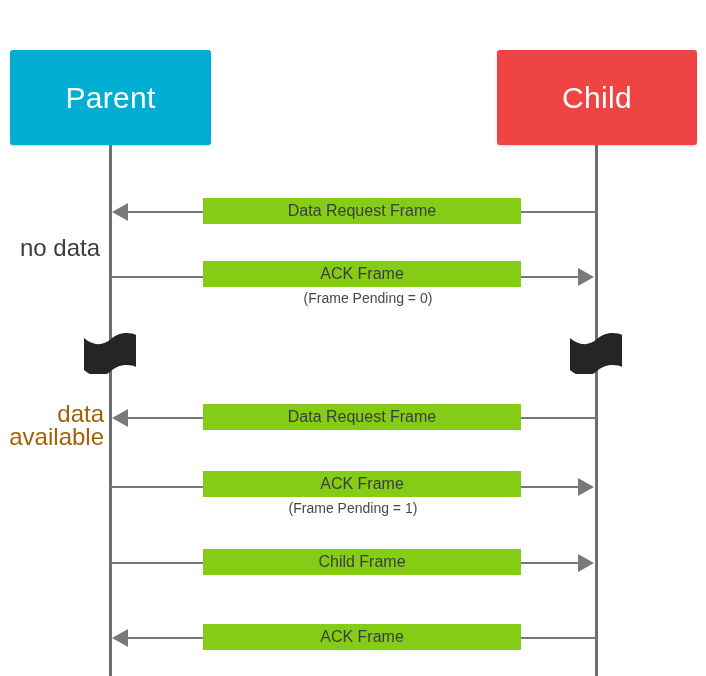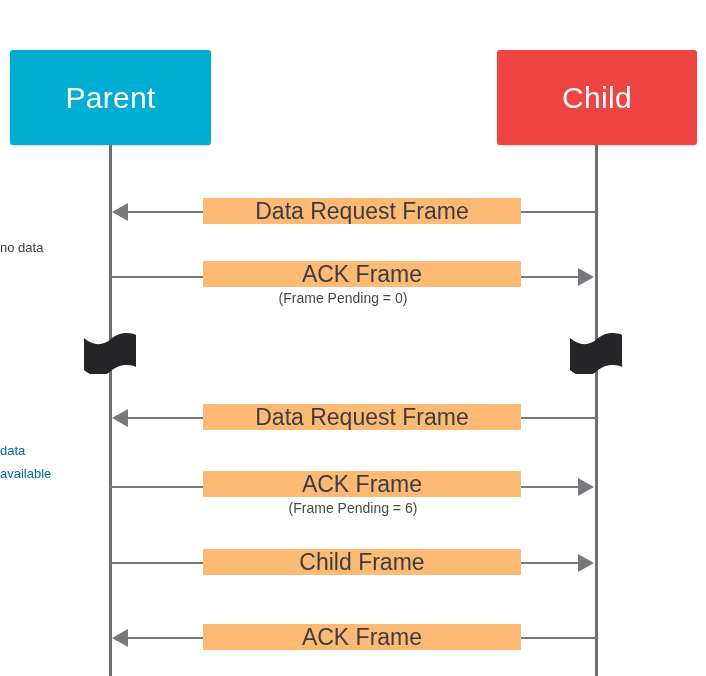--- a/index.html
+++ b/index.html
@@ -74,43 +74,43 @@
   .arrow-head.left {
     border-right: 16px solid #77787b;
   }
   .arrow-head.right {
     border-left: 16px solid #77787b;
   }
   .msg-label {
     position: absolute;
     text-align: center;
     color: #3d3d41;
-    font-size: 23px;
+    font-size: 16px;
     font-weight: 400;
     white-space: nowrap;
-    background: #fdba74;
+    background: #84cc16;
     padding: 0 9px;
     line-height: 26px;
     user-select: none;
   }
   .msg-sublabel {
     position: absolute;
     text-align: center;
     color: #48484c;
     font-size: 14px;
     font-weight: 400;
     white-space: nowrap;
     line-height: 16px;
     user-select: none;
   }
   .side-note {
     position: absolute;
-    text-align: left;
+    text-align: right;
     color: #3d3d41;
-    font-size: 13px;
+    font-size: 24px;
     line-height: 23px;
     white-space: pre-line;
     user-select: none;
   }
   .break-marker {
     position: absolute;
     width: 54px;
     height: 42px;
   }
   .break-marker svg { display: block; }
@@ -134,21 +134,21 @@
   <div class="msg-row" style="top:172px;">
     <div class="arrow-head left" style="left: 112px; top: -9px; border-right-color: rgb(119, 120, 123);"></div>
     <div class="msg-line" style="left: 127px; top: -1px; width: 469px; background: rgb(119, 120, 123);"></div>
     <div class="msg-label" style="left: 203px; top: -14px; width: 300px; color: rgb(61, 61, 65);">Data Request Frame</div>
   </div>
 
   <div class="msg-row" style="top:237px;">
     <div class="msg-line" style="left: 110px; top: -1px; width: 470px; background: rgb(119, 120, 123);"></div>
     <div class="arrow-head right" style="left: 578px; top: -9px; border-left-color: rgb(119, 120, 123);"></div>
     <div class="msg-label" style="left: 203px; top: -16px; width: 300px; color: rgb(61, 61, 65);">ACK Frame</div>
-    <div class="msg-sublabel" style="left:193px; top:13px; width:300px;">(Frame Pending = 0)</div>
+    <div class="msg-sublabel" style="left:218px; top:13px; width:300px;">(Frame Pending = 0)</div>
   </div>
 
   <div class="break-marker" style="left:83px; top:292px;">
     <svg width="54" height="42" viewBox="0 0 54 42" xmlns="http://www.w3.org/2000/svg">
       <path d="M1,6 C10,14 20,14 28,7 C36,0 47,0 53,3 L53,35 C47,32 36,32 28,39 C20,46 10,46 1,38 Z" fill="#252528"></path>
     </svg>
   </div>
 
   <div class="break-marker" style="left:569px; top:292px;">
     <svg width="54" height="42" viewBox="0 0 54 42" xmlns="http://www.w3.org/2000/svg">
@@ -159,33 +159,33 @@
   <div class="msg-row" style="top:378px;">
     <div class="arrow-head left" style="left: 112px; top: -9px; border-right-color: rgb(119, 120, 123);"></div>
     <div class="msg-line" style="left: 127px; top: -1px; width: 469px; background: rgb(119, 120, 123);"></div>
     <div class="msg-label" style="left: 203px; top: -14px; width: 300px; color: rgb(61, 61, 65);">Data Request Frame</div>
   </div>
 
   <div class="msg-row" style="top:447px;">
     <div class="msg-line" style="left: 110px; top: -1px; width: 470px; background: rgb(119, 120, 123);"></div>
     <div class="arrow-head right" style="left: 578px; top: -9px; border-left-color: rgb(119, 120, 123);"></div>
     <div class="msg-label" style="left: 203px; top: -16px; width: 300px; color: rgb(61, 61, 65);">ACK Frame</div>
-    <div class="msg-sublabel" style="left:203px; top:13px; width:300px;">(Frame Pending = 6)</div>
+    <div class="msg-sublabel" style="left:203px; top:13px; width:300px;">(Frame Pending = 1)</div>
   </div>
 
   <div class="msg-row" style="top:523px;">
     <div class="msg-line" style="left: 110px; top: -1px; width: 470px; background: rgb(119, 120, 123);"></div>
     <div class="arrow-head right" style="left: 578px; top: -9px; border-left-color: rgb(119, 120, 123);"></div>
     <div class="msg-label" style="left: 203px; top: -14px; width: 300px; color: rgb(61, 61, 65);">Child Frame</div>
   </div>
 
   <div class="msg-row" style="top:598px;">
     <div class="arrow-head left" style="left: 112px; top: -9px; border-right-color: rgb(119, 120, 123);"></div>
     <div class="msg-line" style="left: 127px; top: -1px; width: 469px; background: rgb(119, 120, 123);"></div>
     <div class="msg-label" style="left: 203px; top: -14px; width: 300px; color: rgb(61, 61, 65);">ACK Frame</div>
   </div>
 
   <div class="side-note" style="left: 0px; top: 196px; width: 100px; color: rgb(61, 61, 65);">no data</div>
 
-  <div class="side-note" style="left: 0px; top: 399px; width: 104px; color: #0369a1;">data
+  <div class="side-note" style="left: 0px; top: 362px; width: 104px; color: #a16207;">data
 available</div>
 
 </div>
 
 </body></html>

